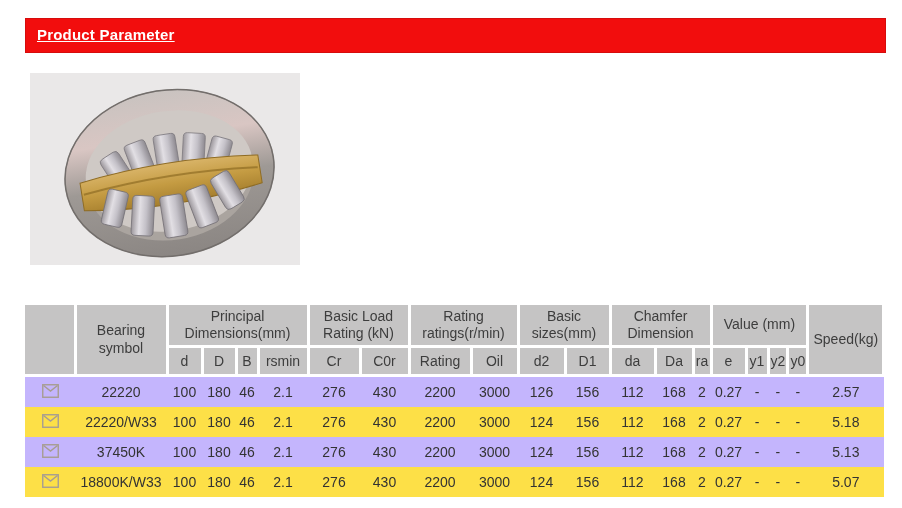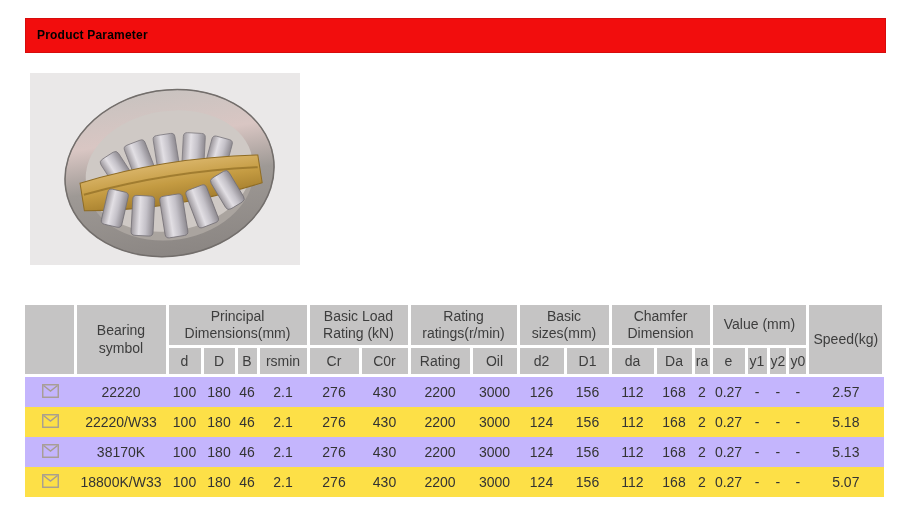--- a/index.html
+++ b/index.html
@@ -3,22 +3,22 @@
 <meta charset="utf-8">
 <style>
   html,body{margin:0;padding:0;}
   body{
     width:902px;height:508px;position:relative;background:#ffffff;
     font-family:"Liberation Sans", sans-serif;overflow:hidden;
   }
   .title-bar{
     position:absolute;left:25px;top:18px;width:861px;height:35px;
     box-sizing:border-box;background:#f20d0d;border:1px solid #d60c0c;
-    color:#000000;font-size:12px;font-weight:600;line-height:32px;
-    padding-left:11px;letter-spacing:.2px;
+    color:#ffffff;font-size:15px;font-weight:600;line-height:32px;
+    padding-left:11px;letter-spacing:.2px;text-decoration:underline;
   }
   .product-image{
     position:absolute;left:30px;top:73px;width:270px;height:192px;
     background:#eae8e8;
   }
   .param-table{
     position:absolute;left:25px;top:305px;
     border-collapse:collapse;table-layout:fixed;
     font-size:14px;color:#333;
   }
@@ -203,21 +203,21 @@
         <td>-</td>
         <td>-</td>
         <td>-</td>
         <td>5.18</td>
       </tr>
       <tr class="row-odd">
         <td><span class="mail-btn"><svg width="17" height="14" viewBox="0 0 17 14">
               <rect x="0.75" y="0.75" width="15.5" height="12.5" fill="none" stroke="#a79d92" stroke-width="1.4"></rect>
               <polyline points="1.5,1.5 8.5,7 15.5,1.5" fill="none" stroke="#a79d92" stroke-width="1.4"></polyline>
             </svg></span></td>
-        <td>38170K</td>
+        <td>37450K</td>
         <td>100</td>
         <td>180</td>
         <td>46</td>
         <td>2.1</td>
         <td>276</td>
         <td>430</td>
         <td>2200</td>
         <td>3000</td>
         <td>124</td>
         <td>156</td>

